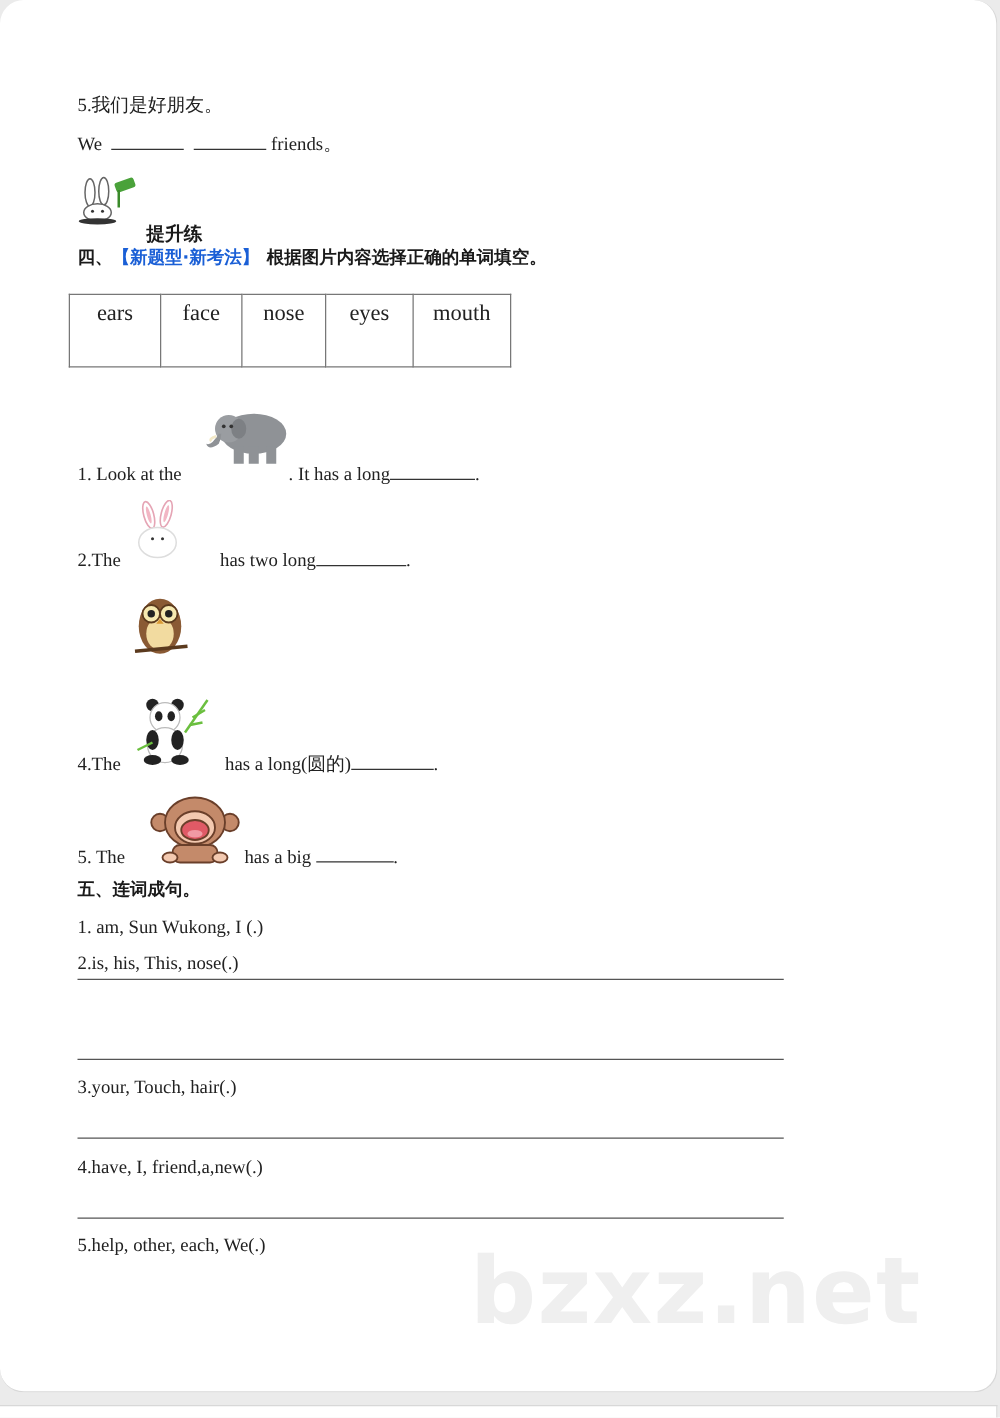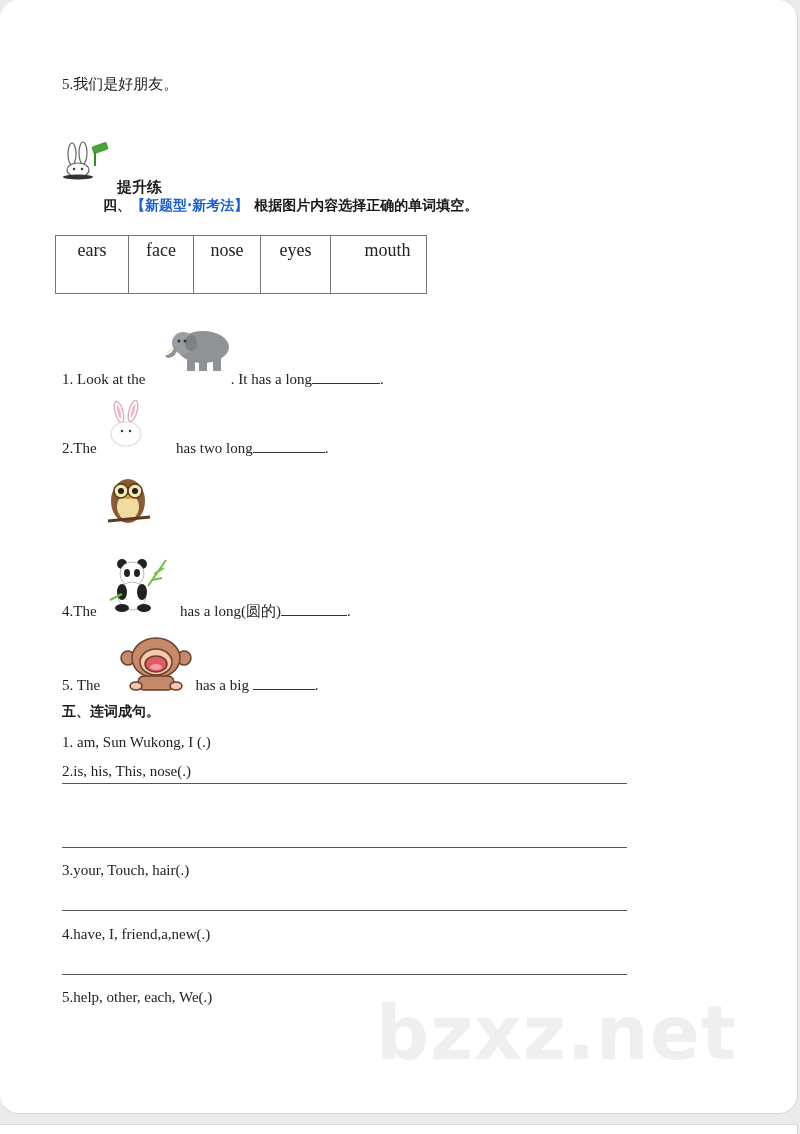--- a/index.html
+++ b/index.html
@@ -32,45 +32,51 @@
     font-size: 74px; color: #efefef; letter-spacing: 1px;
   }
   svg { position: absolute; }
 </style>
 </head>
 <body>
 
 <div class="page">
 
   <div class="abs t15" style="left:62px; top:75px;">5.我们是好朋友。</div>
+  <div class="abs t15" style="left:62px; top:106px;">
+    <span>We</span>
+    <span class="blank" style="width:58px; margin-left:4px;"></span>
+    <span class="blank" style="width:58px; margin-left:4px;"></span>
+    <span>friends。</span>
+  </div>
 
   <svg style="left:62px; top:140px;" width="52" height="40" viewBox="0 0 52 40">
     <ellipse cx="10" cy="14" rx="4" ry="11" fill="#fff" stroke="#666" stroke-width="1.2"></ellipse>
     <ellipse cx="21" cy="13" rx="4" ry="11" fill="#fff" stroke="#666" stroke-width="1.2"></ellipse>
     <ellipse cx="16" cy="30" rx="11" ry="7" fill="#fff" stroke="#666" stroke-width="1.2"></ellipse>
     <circle cx="12" cy="29" r="1.2" fill="#333"></circle>
       <circle cx="20" cy="29" r="1.2" fill="#333"></circle>
     <ellipse cx="16" cy="37" rx="15" ry="2.5" fill="#333"></ellipse>
     <rect x="30" y="4" width="16" height="8" rx="2" fill="#4aa23a" transform="rotate(-20 38 8)"></rect>
     <line x1="33" y1="12" x2="33" y2="26" stroke="#3a8a2a" stroke-width="2"></line>
   </svg>
   <div class="abs bold-cn" style="left:117px; top:178px; font-size:15px;">提升练</div>
 
-  <div class="abs bold-cn" style="left:62px; top:197px;margin-left:41px;">
+  <div class="abs bold-cn" style="left:62px; top:197px;">
     <span>四、</span><span class="blue">【新题型·新考法】</span><span style="margin-left:6px;">根据图片内容选择正确的单词填空。</span>
   </div>
 
   <table class="words">
     <tbody>
         <tr>
       <td style="width:72px;">ears</td>
       <td style="width:64px;">face</td>
       <td style="width:66px;">nose</td>
       <td style="width:69px;">eyes</td>
-      <td style="width:77px;padding-left:18px;">mouth</td>
+      <td style="width:77px;">mouth</td>
     </tr>
   </tbody>
     </table>
 
   <svg style="left:163px; top:327px;" width="72" height="48" viewBox="0 0 72 48">
     <ellipse cx="40" cy="20" rx="26" ry="16" fill="#8f9296"></ellipse>
     <circle cx="20" cy="16" r="11" fill="#9a9da1"></circle>
     <ellipse cx="28" cy="16" rx="6" ry="8" fill="#7d8084"></ellipse>
     <path d="M12 20 Q6 30 2 28 Q4 34 12 28 Q14 24 14 20Z" fill="#8f9296"></path>
     <path d="M10 22 Q4 24 6 26" stroke="#f3e9c8" stroke-width="2" fill="none"></path>

